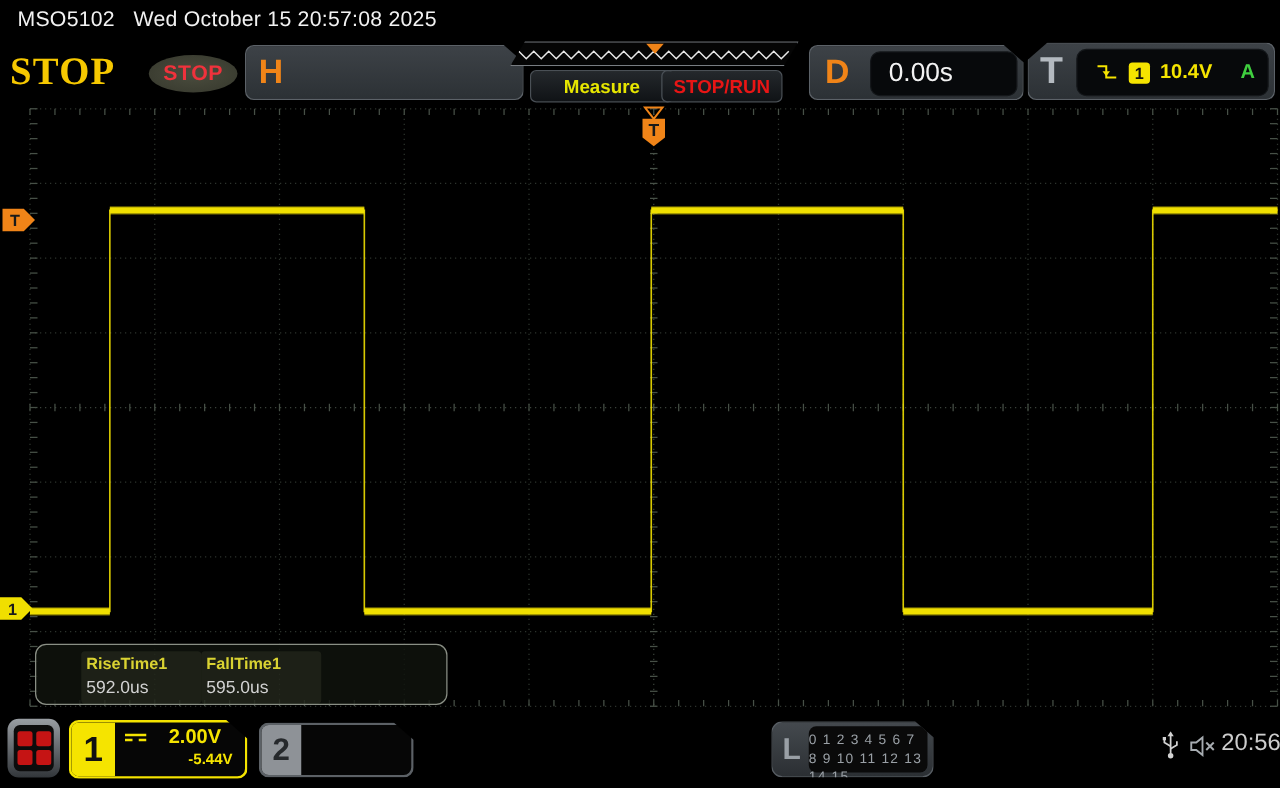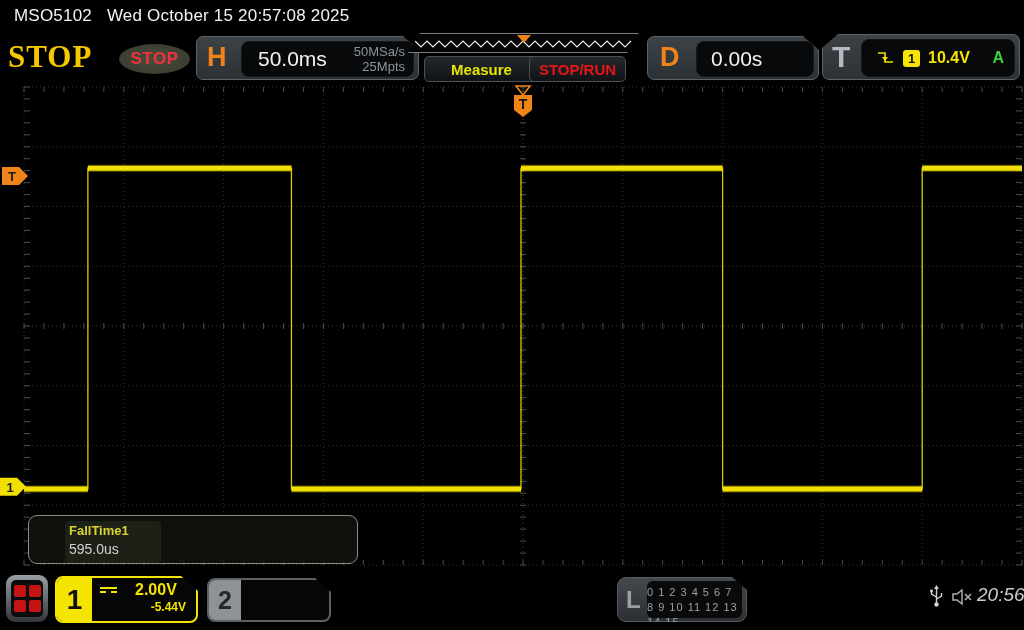--- a/index.html
+++ b/index.html
@@ -107,45 +107,38 @@
     background:linear-gradient(#44494e,#2b2f33); border:1px solid #565c62;
     border-radius:9px; clip-path:polygon(0 0, calc(100% - 15px) 0, 100% 13px, 100% 100%, 0 100%); }
   #l-badge .l-letter { position:absolute; left:8px; top:8px; font-weight:bold;
     font-size:24px; color:#9aa0a6; }
   #l-badge .l-inner { position:absolute; left:29px; top:3px; right:4px; bottom:3px;
     background:#0a0a0a; border-radius:6px; color:#9aa0a6; font-size:11px;
     padding:4px 0 0 0; line-height:15px; letter-spacing:1px; }
 
   #usb-icon { left:928px; top:15px; }
   #speaker-icon { left:951px; top:17px; }
-  #clock { left:977px; top:14px; color:#cdcdcd; font-size:19px;font-style:italic; }
+  #clock { left:977px; top:14px; color:#cdcdcd; font-size:19px; }
 </style>
 </head>
 <body>
 
 <div id="stage">
 
   <div id="titlebar" class="abs">
     <span class="model">MSO5102</span>
     <span>Wed October 15 20:57:08 2025</span>
   </div>
 
   <div id="header" class="abs">
     <div class="logo abs">STOP</div>
     <div class="stop-oval abs">STOP</div>
 
     <div id="h-group" class="abs hdr-box cut-tr">
       <span class="hdr-letter">H</span>
-      <div id="h-inner" class="inner-black">
-        <span id="h-timebase">50.0ms</span>
-        <div id="h-rate">
-          <div>50MSa/s</div>
-          <div>25Mpts</div>
-        </div>
-      </div>
     </div>
 
     <div id="preview" class="abs">
       <svg id="preview-svg" width="229" height="18">
           <polyline points="6,7 12,13 18,7 24,13 30,7 36,13 42,7 48,13 54,7 60,13 66,7 72,13 78,7 84,13 90,7 96,13 102,7 108,13 114,7 120,13 126,7 132,13 138,7 144,13 150,7 156,13 162,7 168,13 174,7 180,13 186,7 192,13 198,7 204,13 210,7 216,13 222,7" fill="none" stroke="#e8e8e8" stroke-width="1.2"></polyline>
           <path d="M108 1 L122 1 L115 9 Z" fill="#f08418"></path>
         </svg>
     </div>
     <div id="measure-btn" class="abs hdr-btn">Measure</div>
     <div id="stoprun-btn" class="abs hdr-btn">STOP/RUN</div>
@@ -486,20 +479,24 @@
       <path d="M514 95 L532 95 L532 110 L523 117 L514 110 Z" fill="#f08418"></path>
       <text x="523" y="109" text-anchor="middle" font-size="14" font-weight="bold" fill="#1a1a1a">T</text>
       <path d="M2 167.0275 L19 167.0275 L28 176.0275 L19 185.0275 L2 185.0275 Z" fill="#f08418"></path>
       <text x="12" y="181.0275" text-anchor="middle" font-size="13" font-weight="bold" fill="#1a1a1a">T</text>
       <path d="M0 477.72749999999996 L17 477.72749999999996 L26 486.72749999999996 L17 495.72749999999996 L0 495.72749999999996 Z" fill="#f0df00"></path>
       <text x="10" y="491.72749999999996" text-anchor="middle" font-size="13" font-weight="bold" fill="#1a1a1a">1</text>
     </svg>
 
   <div id="meas" class="abs">
     <div class="meas-cell hl">
+      <div class="meas-label">RiseTime1</div>
+      <div class="meas-value">592.0us</div>
+    </div>
+    <div class="meas-cell hl">
       <div class="meas-label">FallTime1</div>
       <div class="meas-value">595.0us</div>
     </div>
   </div>
 
   <div id="bottombar" class="abs">
     <div id="grid-btn" class="abs">
       <div class="inner">
         <div class="sq"></div>
           <div class="sq"></div>

